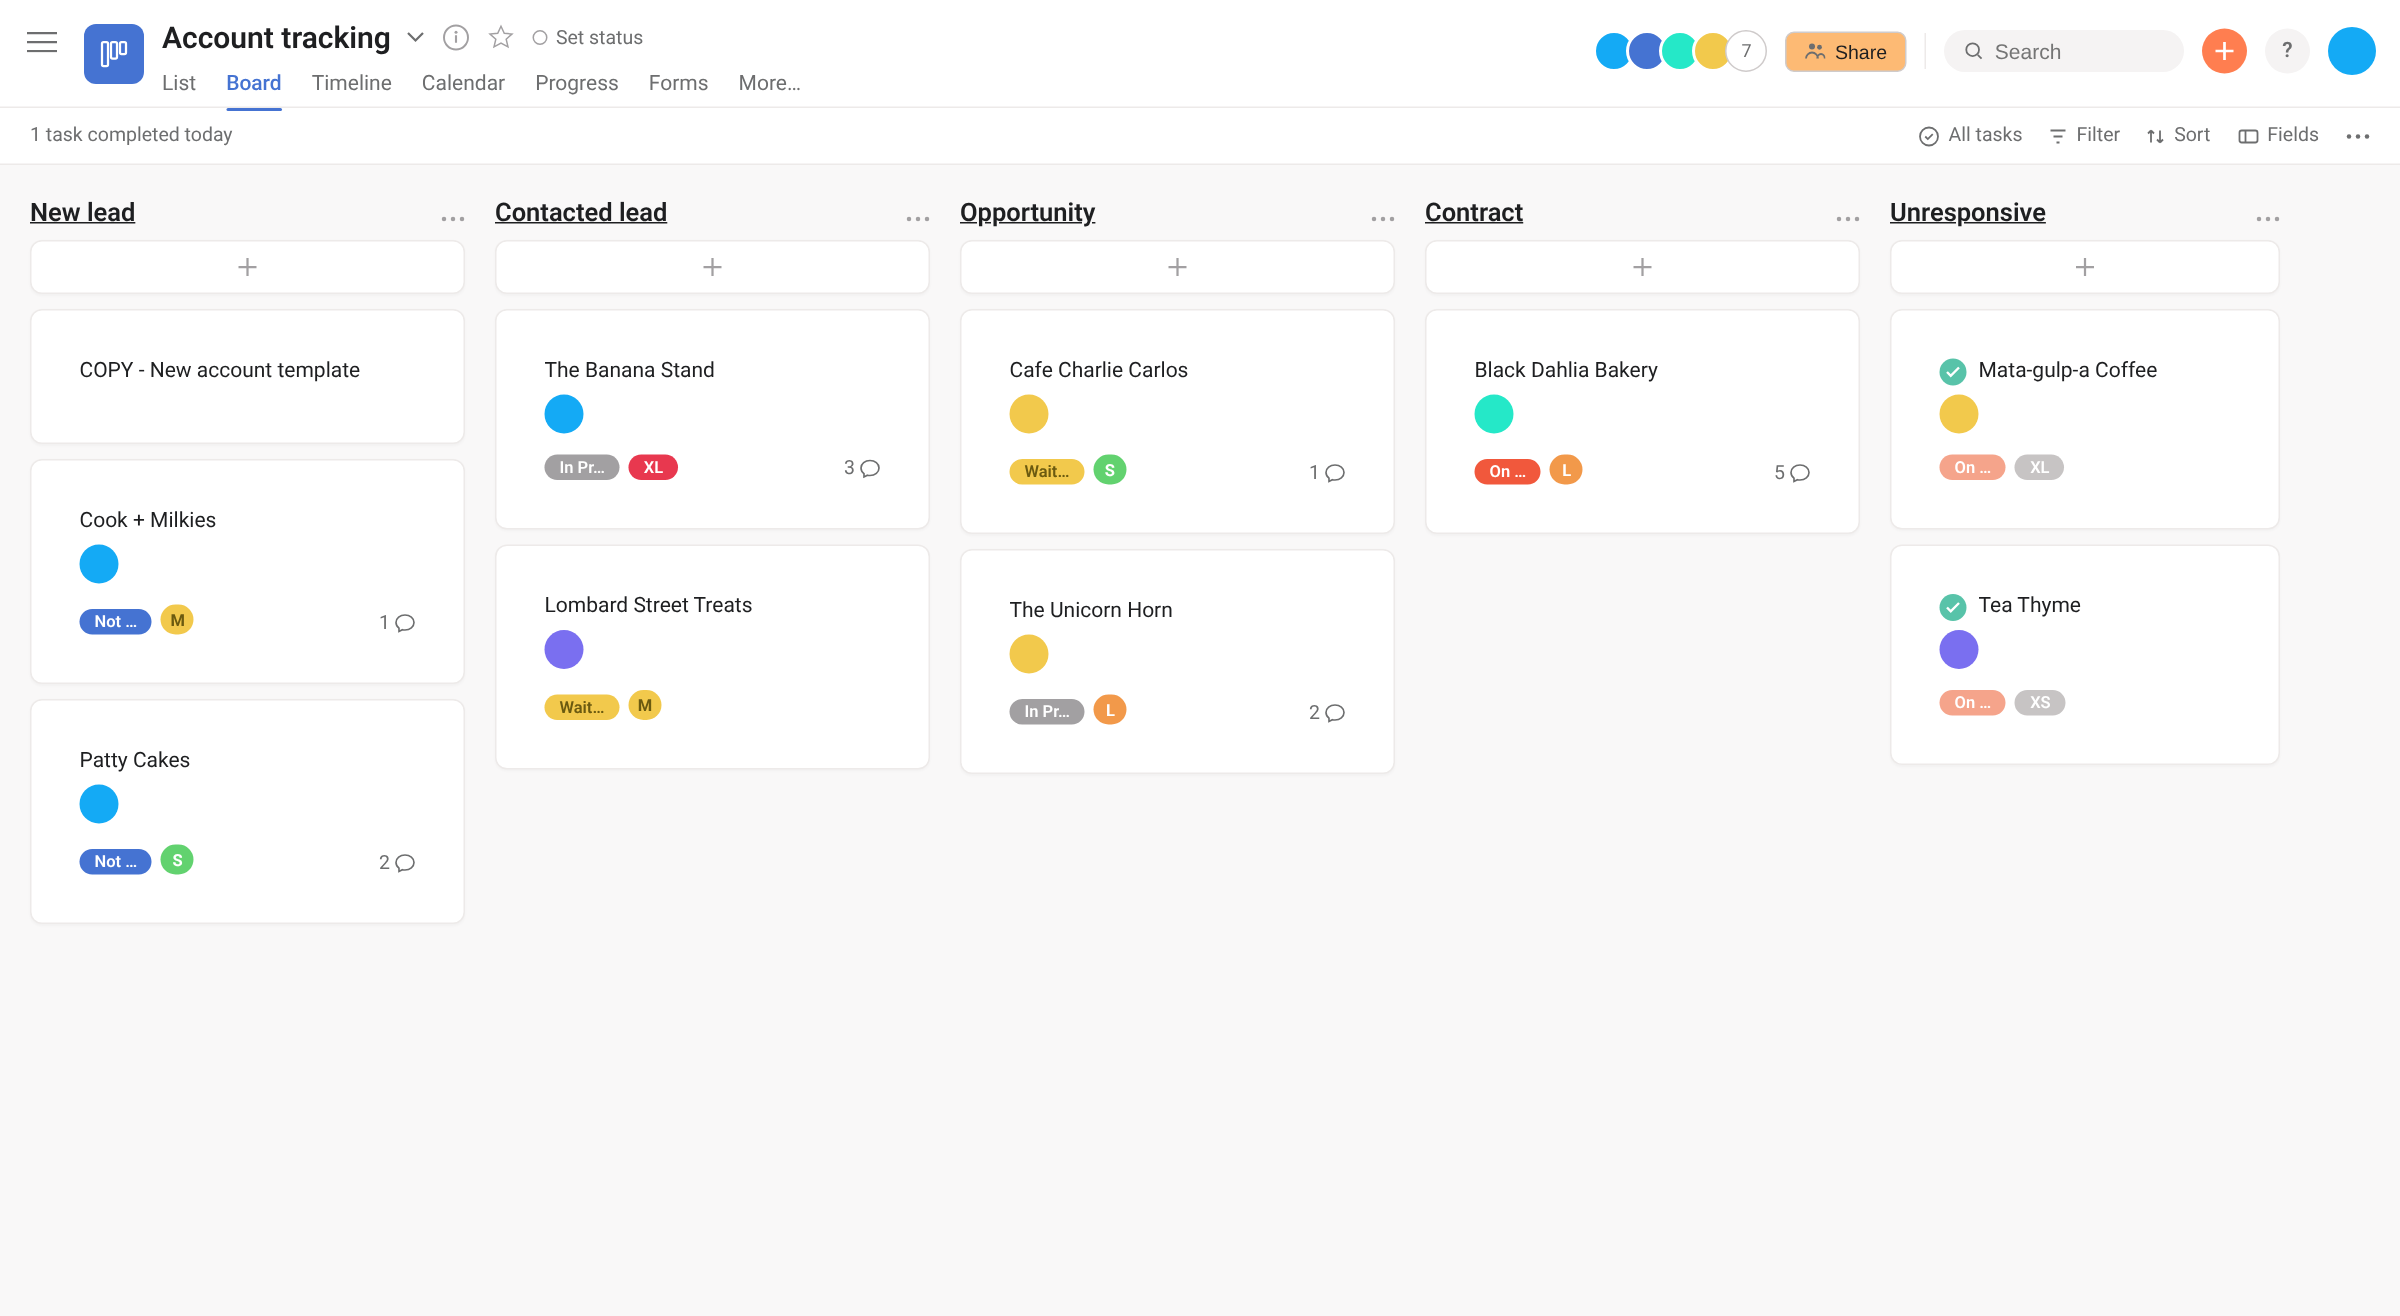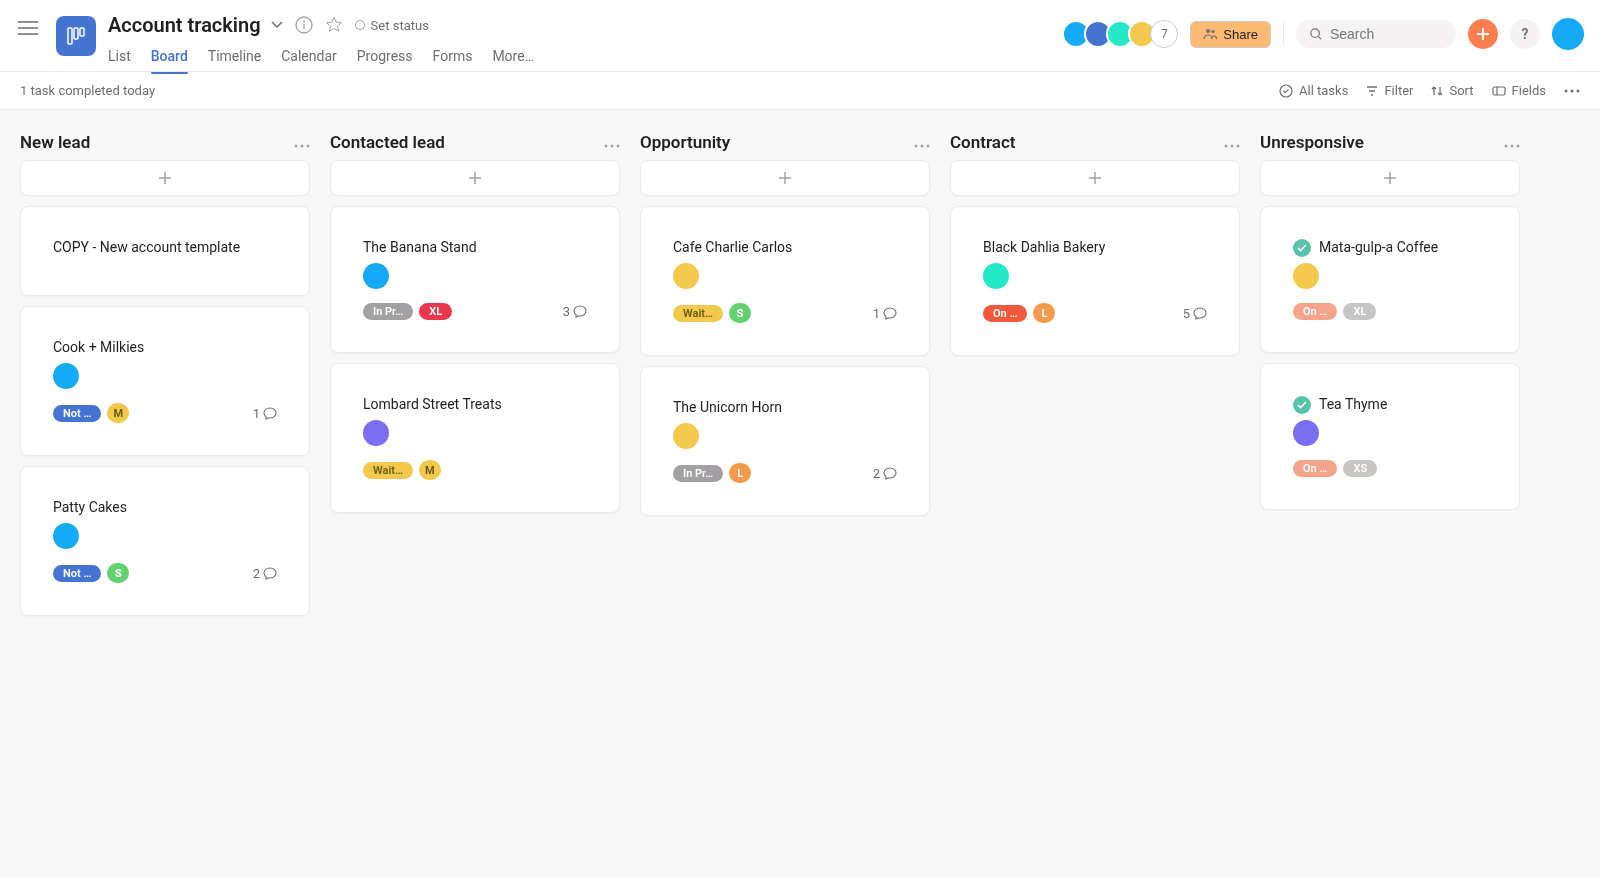--- a/index.html
+++ b/index.html
@@ -87,41 +87,41 @@
   height: 38px; background: #fff; border-bottom: 1px solid #edeae9;
   display: flex; align-items: center; padding: 0 20px; font-size: 13px; color: #6d6e6f;
 }
 .toolbar-spacer { flex: 1; }
 .tool-btn { display: flex; align-items: center; gap: 6px; margin-left: 18px; cursor: pointer; }
 
 .board { display: flex; gap: 20px; padding: 22px 20px; overflow-x: auto; }
 .column { width: 290px; flex: 0 0 290px; }
 .column.last { width: 260px; flex: 0 0 260px; }
 .col-head { display: flex; align-items: center; margin-bottom: 8px; }
-.col-title { font-size: 17px; font-weight: 600; color: #1e1f21; flex: 1; }
+.col-title { font-size: 17px; font-weight: 600; color: #1e1f21; flex: 1; text-decoration: underline; }
 .col-more { color: #a2a0a2; cursor: pointer; }
 .add-card {
   height: 36px; background: #fff; border: 1px solid #edeae9; border-radius: 8px;
   display: flex; align-items: center; justify-content: center; color: #a2a0a2; cursor: pointer;
   box-shadow: 0 1px 2px rgba(0,0,0,0.03);
   margin-bottom: 10px;
 }
 .card {
   background: #fff; border: 1px solid #edeae9; border-radius: 8px;
   padding: 32px; margin-bottom: 10px; cursor: pointer;
   box-shadow: 0 1px 2px rgba(0,0,0,0.03);
 }
 .card-title-row { display: flex; align-items: flex-start; gap: 8px; }
 .check-done {
   width: 18px; height: 18px; border-radius: 50%; background: #58c3a9;
   display: flex; align-items: center; justify-content: center; color: #fff; flex-shrink: 0;
 }
 .card-title { font-size: 14px; color: #1e1f21; margin-bottom: 8px; }
 .card-av { width: 26px; height: 26px; border-radius: 50%; display: inline-block; }
-.tags-row { display: flex; align-items: center; gap: 6px; margin-top: 10px; }
+.tags-row { display: flex; align-items: flex-end; gap: 6px; margin-top: 10px; }
 .tag {
   border-radius: 10px; padding: 2px 10px; font-size: 11px; font-weight: 600;
   color: #fff; white-space: nowrap; max-width: 56px; overflow: hidden; text-overflow: ellipsis;
 }
 .tag.gray  { background: #a2a0a2; }
 .tag.gray-light { background: #c7c4c4; color: #fff; }
 .tag.red   { background: #e8384f; }
 .tag.blue  { background: #4573d2; }
 .tag.yellow{ background: #f2c94c; color: #6b5a10; }
 .tag.yellow-pill { background: #f2c94c; color: #6b5a10; }

